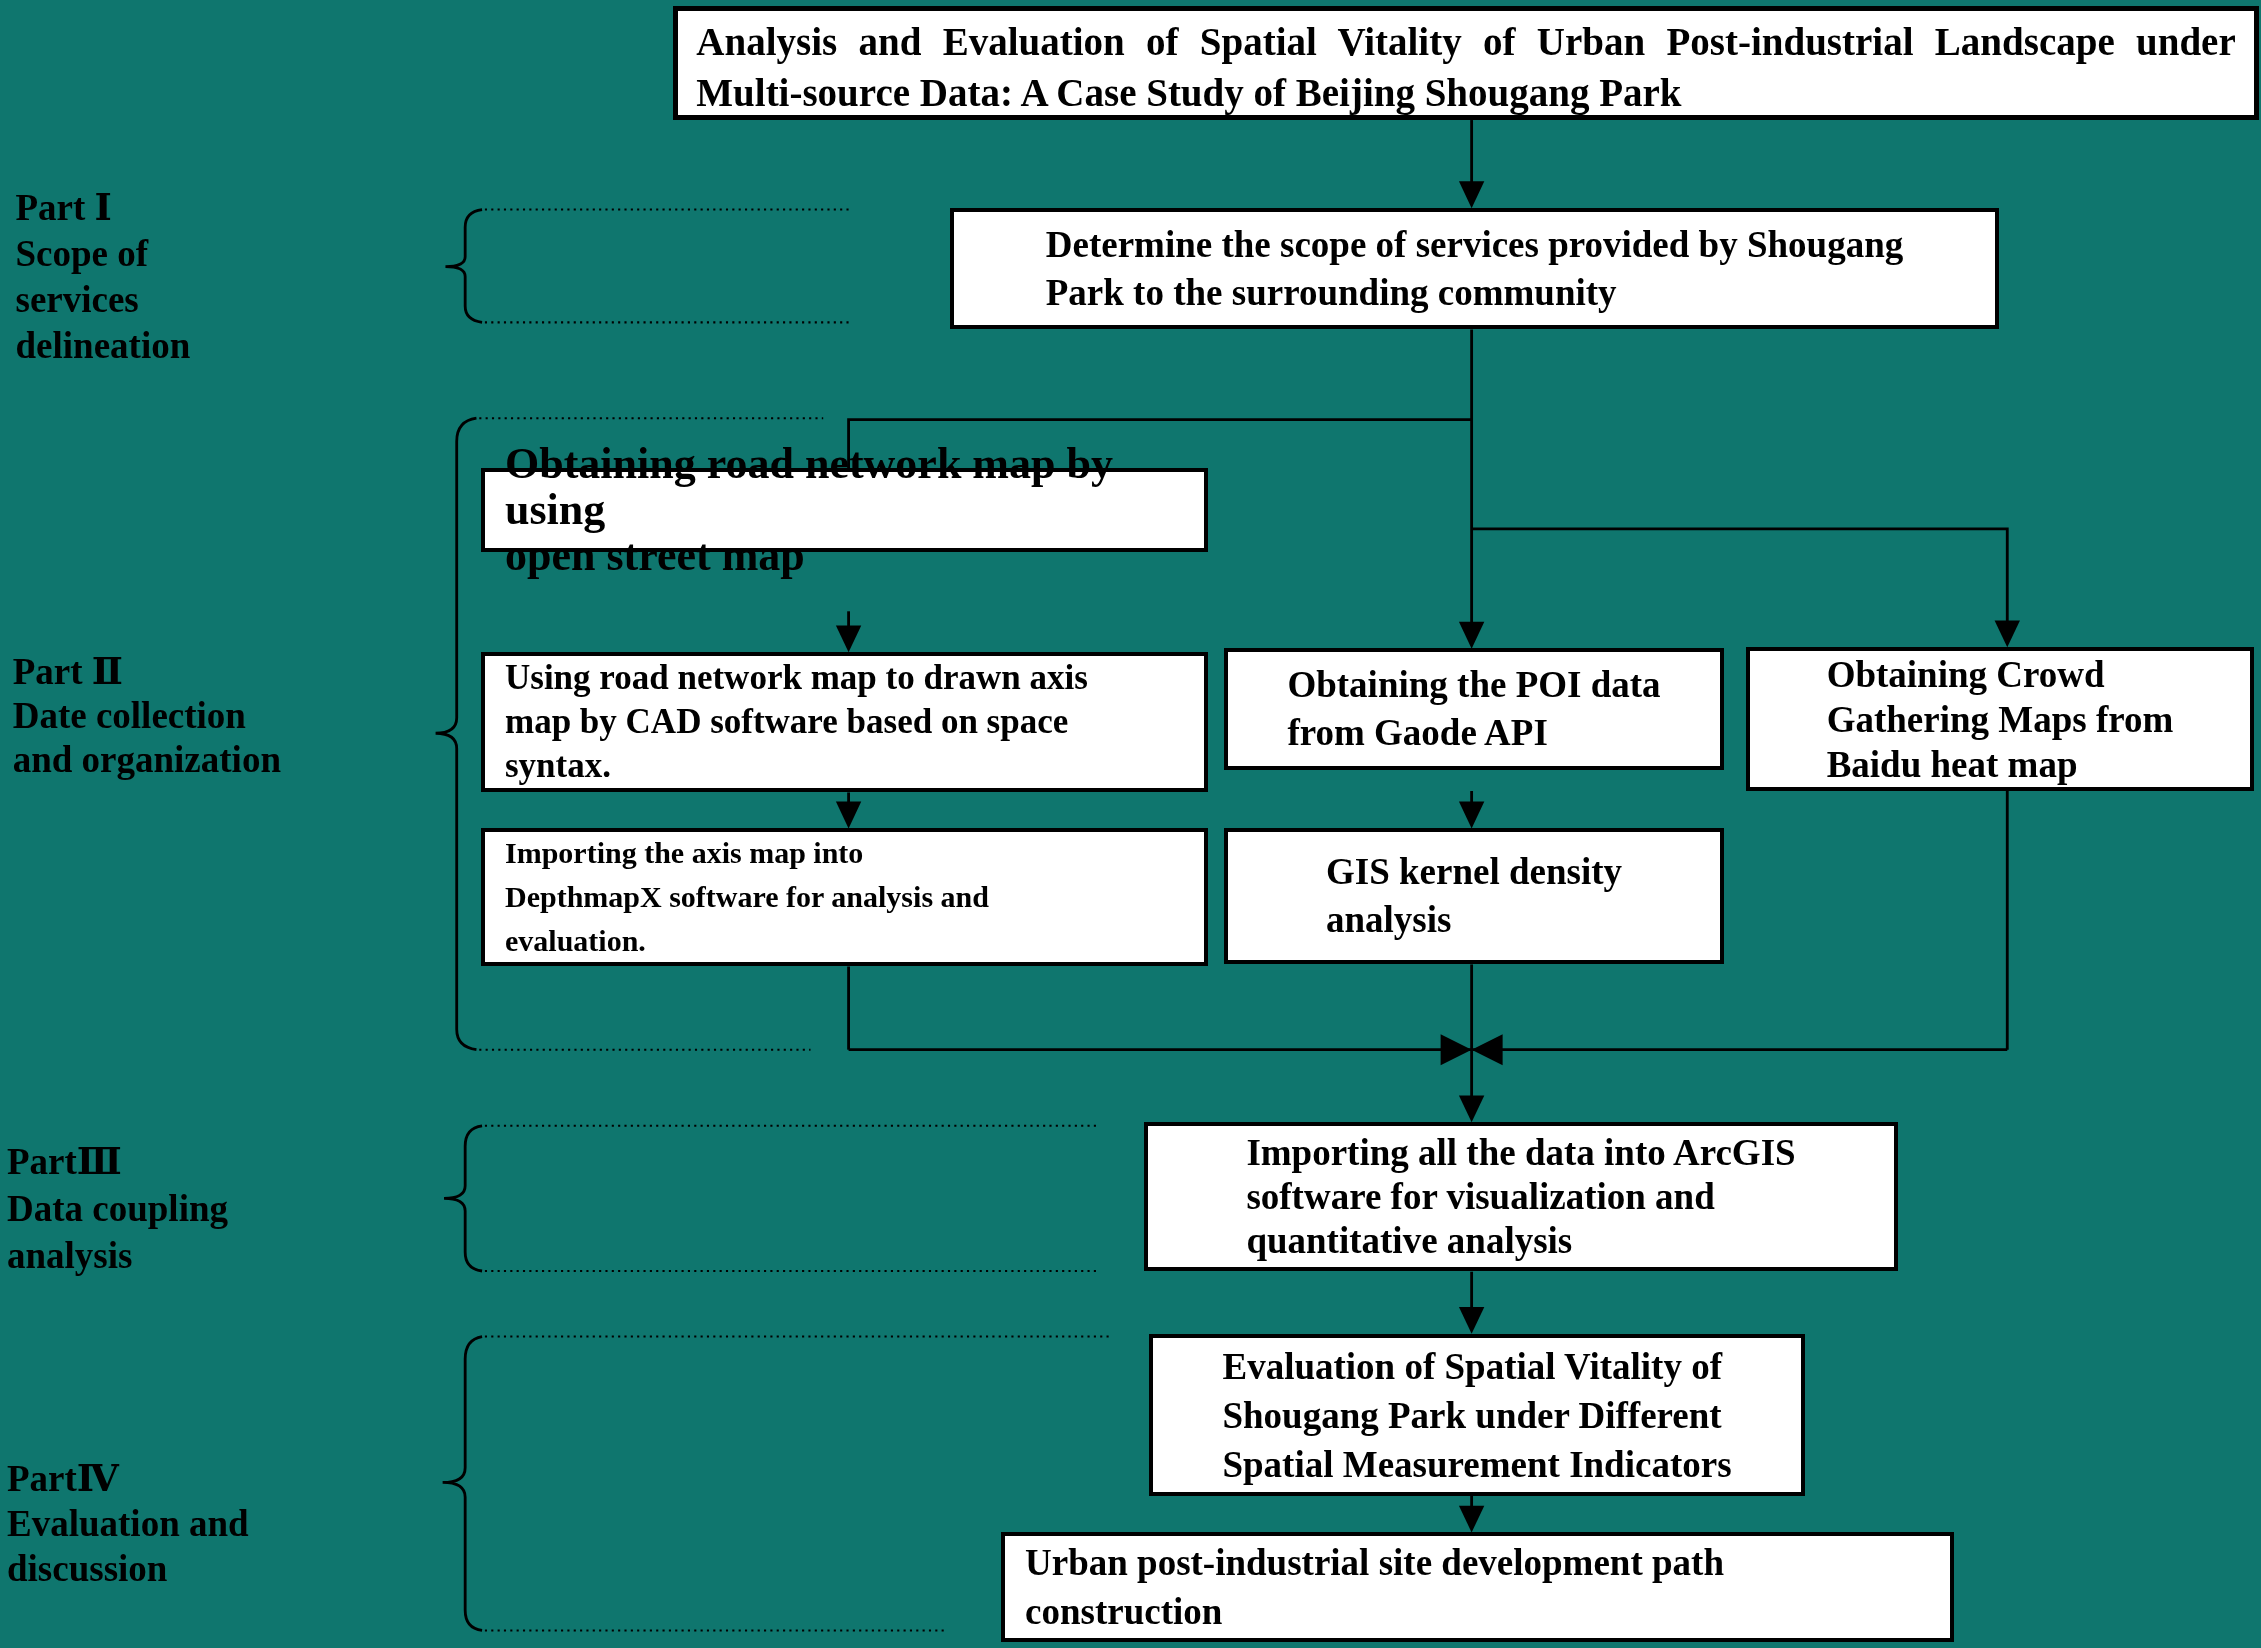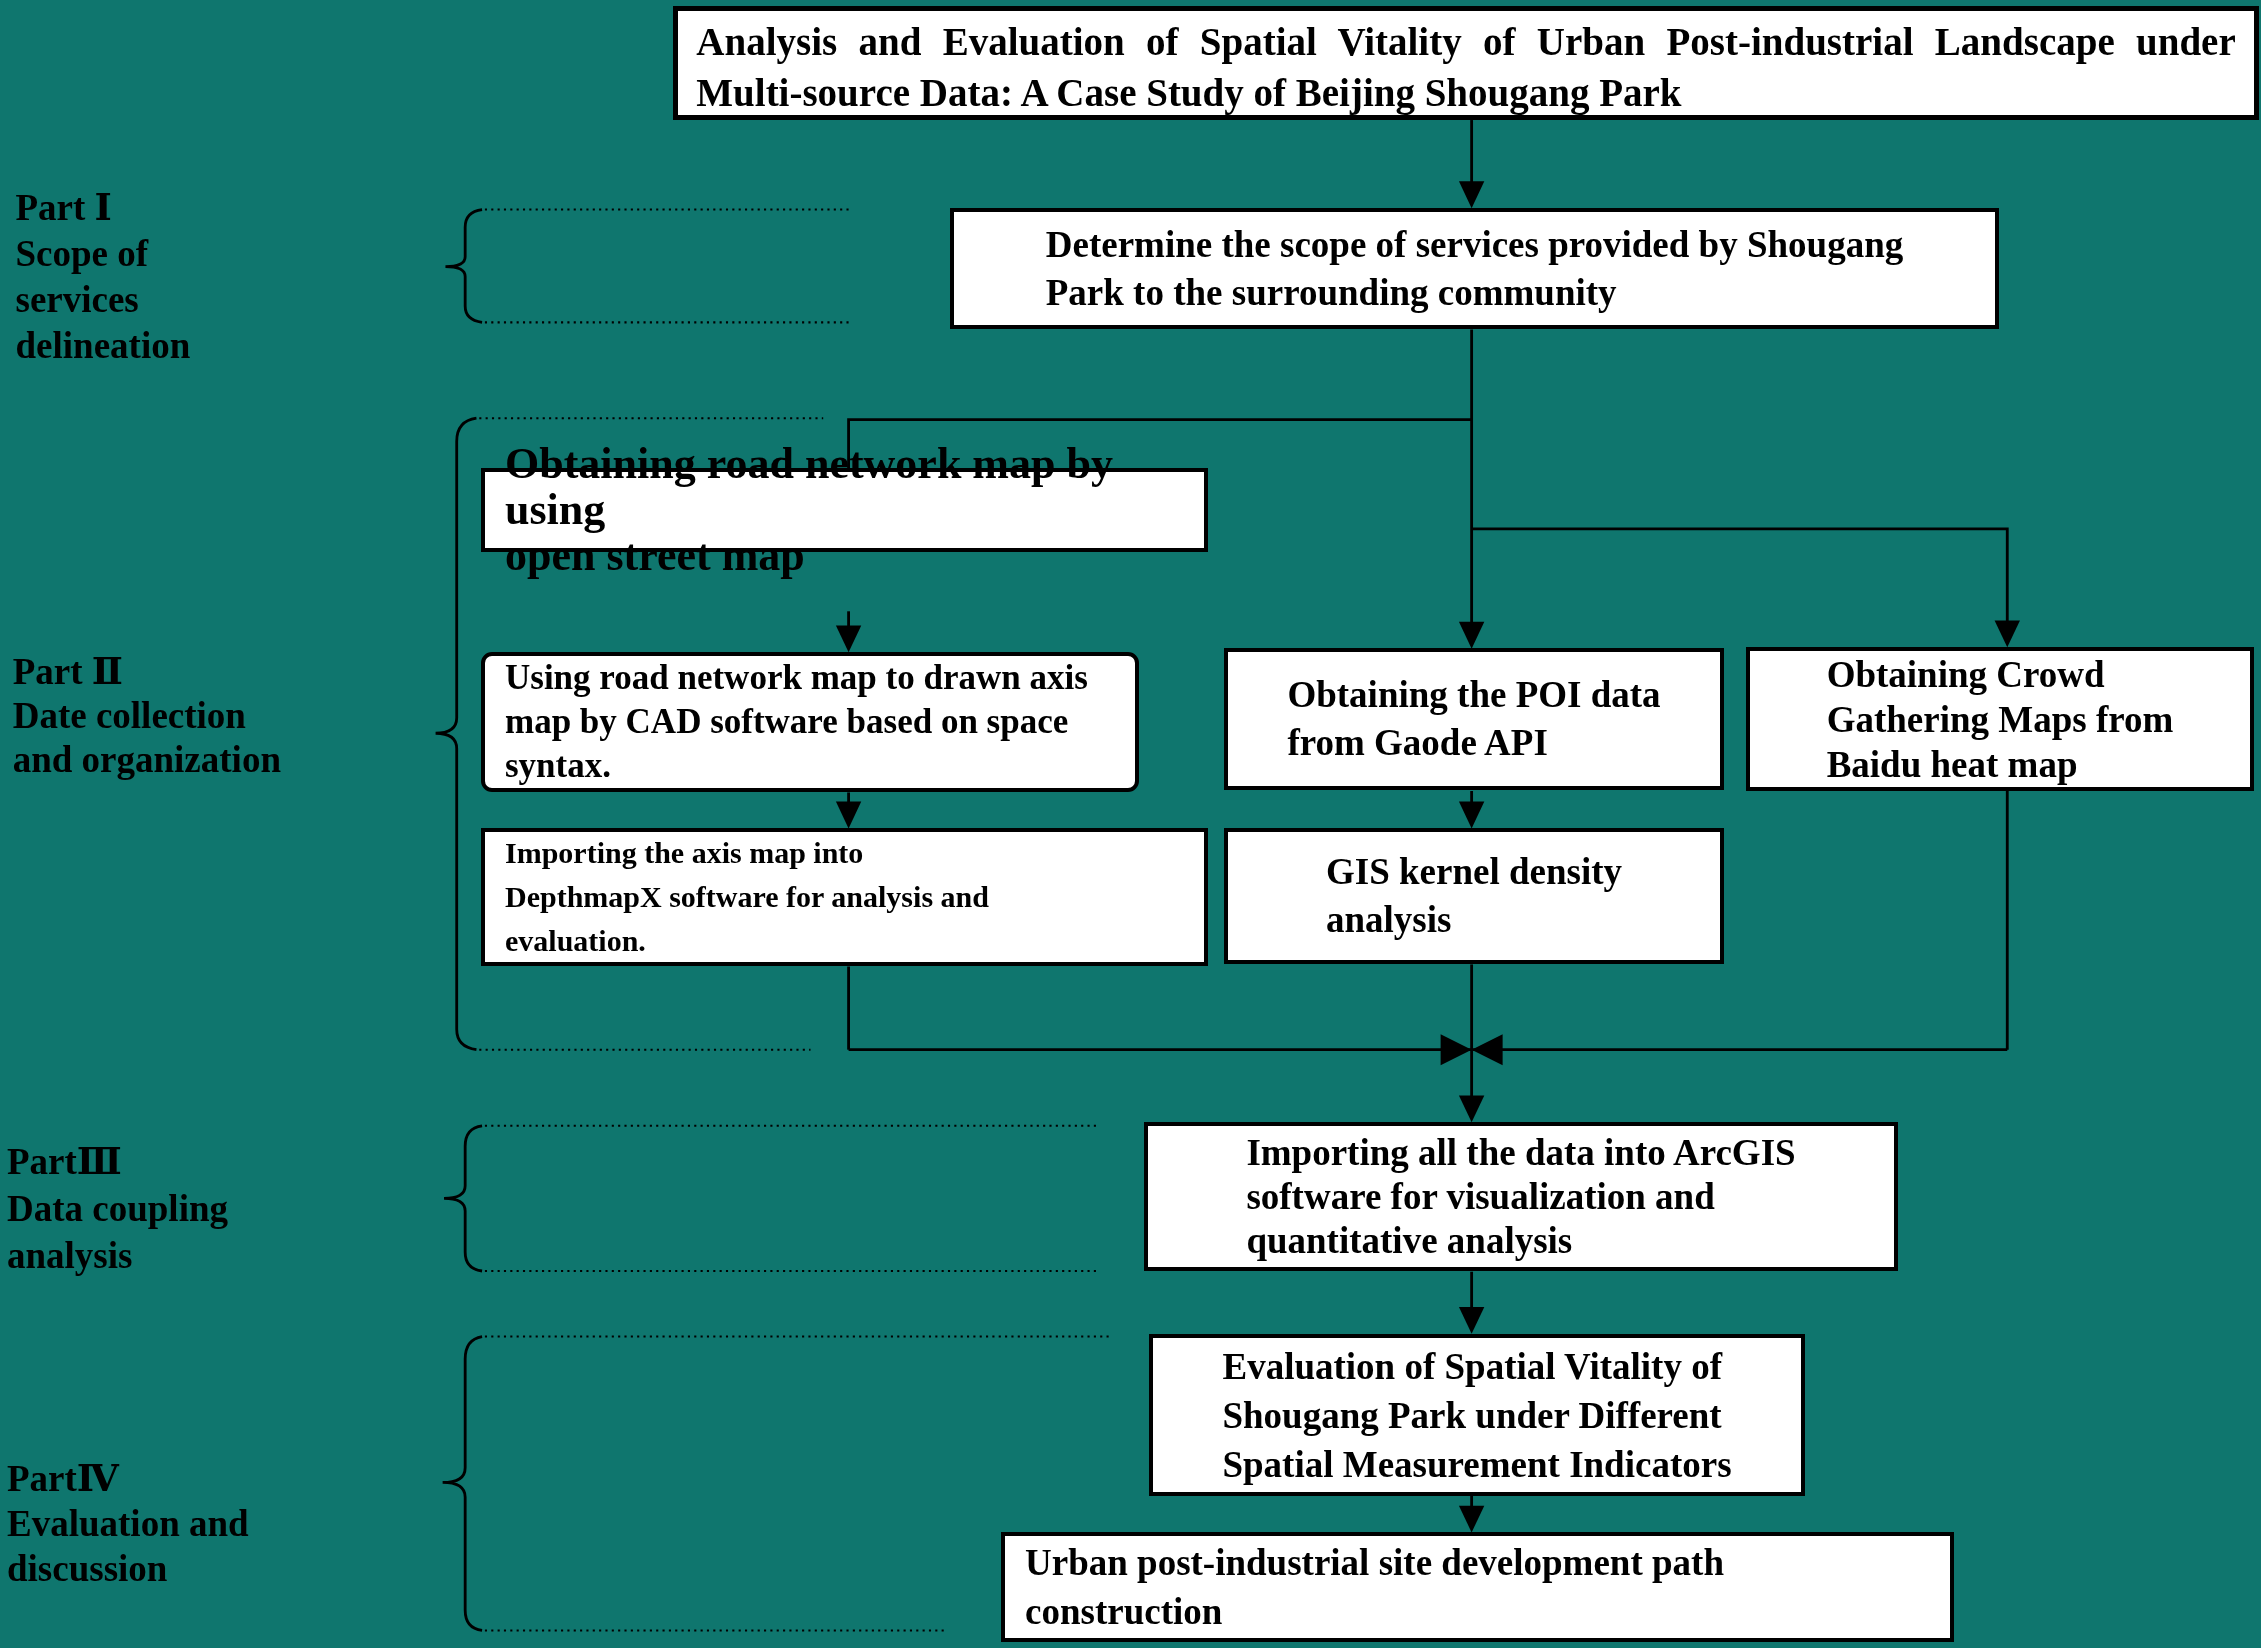--- a/index.html
+++ b/index.html
@@ -71,23 +71,23 @@
   #part1-label .pl-line { line-height: 46px; }
   #part2-label { left: 12.7px;  top: 650px; }
   #part2-label .pl-line { line-height: 44px; }
   #part3-label { left: 7px;  top: 1138px; }
   #part3-label .pl-line { line-height: 47px; }
   #part4-label { left: 7px;  top: 1456px; }
   #part4-label .pl-line { line-height: 45px; }
 
   #box-determine  { left: 950px; top: 208px;  width: 1049px; height: 121px; }
   #box-road       { left: 481px;  top: 468px;  width: 727px; height: 84px; font-size: 44px; line-height: 46px; }
-  #box-axis       { left: 481px;  top: 652px;  width: 658px; height: 140px; font-size: 35px; line-height: 44px; border-radius: 11px; }
+  #box-axis       { left: 481px;  top: 652px;  width: 727px; height: 140px; font-size: 35px; line-height: 44px; }
   #box-depthmapx  { left: 481px;  top: 828px; width: 727px; height: 138px; font-size: 30px; line-height: 44px; }
-  #box-poi        { left: 1224px; top: 648px;  width: 500px;  height: 142px; }
+  #box-poi        { left: 1224px; top: 648px;  width: 500px;  height: 122px; }
   #box-kernel     { left: 1224px; top: 828px; width: 500px;  height: 136px; }
   #box-crowd      { left: 1746px; top: 647px;  width: 508px;  height: 144px; line-height: 45px; }
   #box-arcgis     { left: 1144px; top: 1122px; width: 754px;  height: 149px; line-height: 44px; }
   #box-evaluation { left: 1149px; top: 1334px; width: 656px;  height: 162px; line-height: 49px; }
   #box-urban      { left: 1001px; top: 1532px; width: 953px; height: 110px; line-height: 49px; }
 
   .connector { stroke: #000000; stroke-width: 4; fill: none; }
   .arrowhead { fill: #000000; stroke: none; }
   .brace     { stroke: #000000; stroke-width: 4; fill: none; }
   .brace-arm { stroke: #000000; stroke-width: 3; fill: none; stroke-dasharray: 3 6; }

